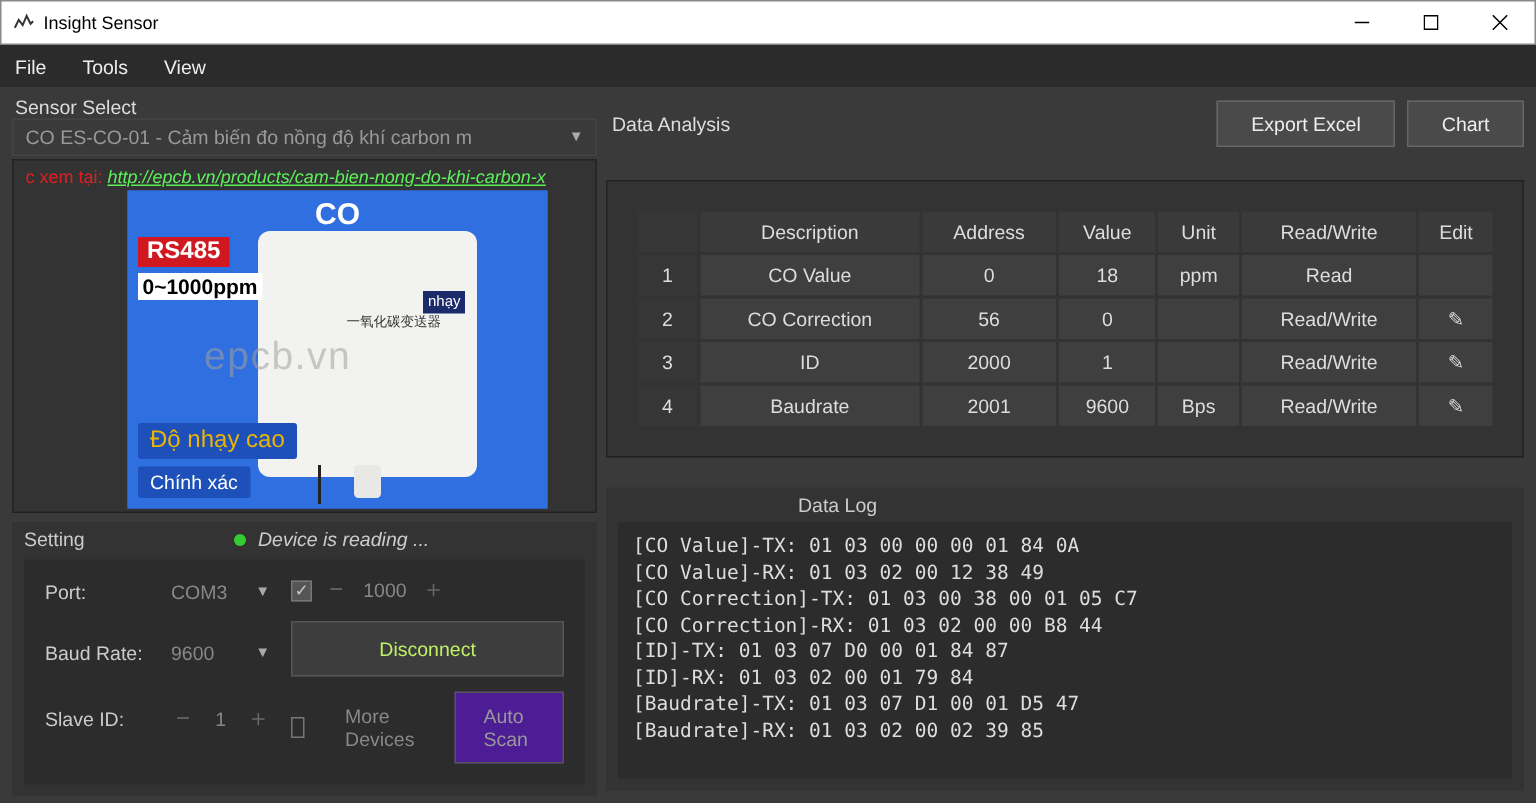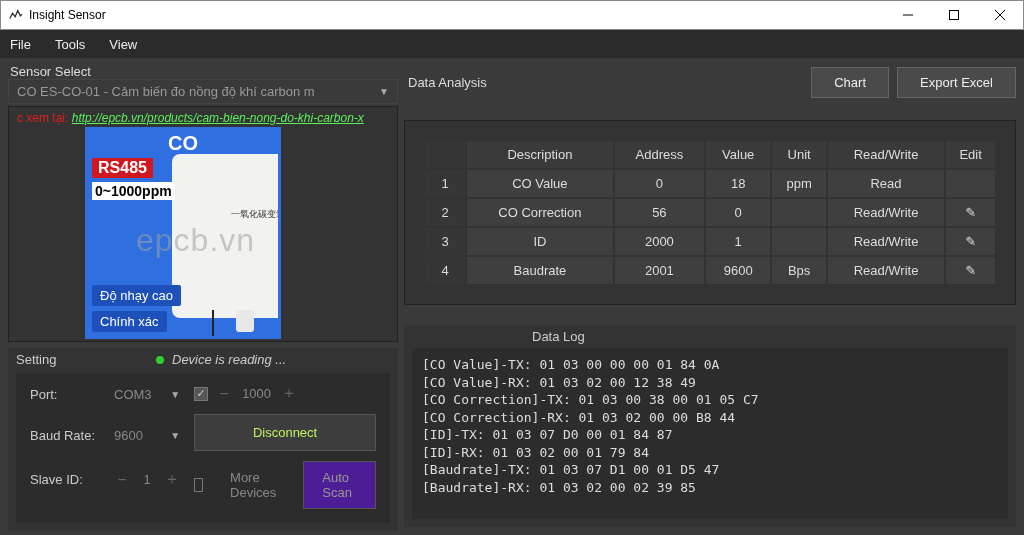--- a/index.html
+++ b/index.html
@@ -28,29 +28,29 @@
   .sensor-select-label { width: 100px; padding-left: 2px; color: #ddd; }
   .sensor-dropdown { flex: 1; display: flex; align-items: center; justify-content: space-between; background: #3a3a3a; padding: 4px 8px; color: #999; border: 1px solid #444; }
   .dropdown-arrow { font-size: 10px; color: #aaa; }
 
   
   .sensor-panel { background: #333; flex: 1; padding: 2px; display: flex; flex-direction: column; }
   .sensor-link-row { font-size: 12px; padding: 2px 6px; }
   .sensor-link-prefix { color: #e02020; }
   .sensor-link { color: #5cf05c; font-style: italic; text-decoration: underline; }
   .sensor-img-wrap { flex: 1; display: flex; align-items: flex-start; justify-content: flex-start; padding: 0 0 0 74px; }
-  .sensor-img { width: 196px; height: 212px; background: #2f6fe0; border: 3px solid #2f6fe0; position: relative; overflow: hidden; }
+  .sensor-img { width: 280px; height: 212px; background: #2f6fe0; border: 3px solid #2f6fe0; position: relative; overflow: hidden; }
   .co-label { position: absolute; top: 2px; left: 50%; transform: translateX(-50%); color: #fff; font-weight: bold; font-size: 20px; }
   .white-box { position: absolute; top: 24px; left: 84px; width: 146px; height: 164px; background: #f2f2f0; border-radius: 8px; }
   .white-box .nub { position:absolute; bottom:-14px; left:50%; transform:translateX(-50%); width:18px; height:22px; background:#e8e8e6; border-radius:3px; }
   .cable { position:absolute; top:180px; left:124px; width:2px; height:40px; background:#222; }
   .rs485-badge { position: absolute; top: 28px; left: 4px; background: #d01820; color: #fff; font-size: 16px; font-weight: bold; padding: 1px 6px; }
   .ppm-badge { position: absolute; top: 52px; left: 4px; background: #fff; color: #000; font-size: 14px; font-weight: bold; padding: 1px 3px; }
-  .epcb { position: absolute; top: 92px; left: 48px; color: rgba(160,160,160,0.55); font-size: 32px; font-weight: 500; letter-spacing: 1px; }
-  .blue-badge-1 { position: absolute; bottom: 30px; left: 4px; background: #1d50b8; color: #ffffff; font-size: 13px; padding: 3px 8px; border-radius: 2px; }
+  .epcb { position: absolute; top: 92px; left: 48px; color: rgba(160,160,160,0.55); font-size: 26px; font-weight: 500; letter-spacing: 1px; }
+  .blue-badge-1 { position: absolute; bottom: 30px; left: 4px; background: #1d50b8; color: #eab308; font-size: 16px; padding: 3px 8px; border-radius: 2px; }
   .blue-badge-2 { position: absolute; bottom: 4px; left: 4px; background: #1d50b8; color: #fff; font-size: 13px; padding: 3px 8px; border-radius: 2px; }
   .chinese-strip { position:absolute; top:40px; right:8px; background:#1a2a6b; color:#fff; font-size:10px; padding:2px 3px; }
   .chinese-strip2 { position:absolute; top:54px; right:24px; color:#333; font-size:9px; }
 
   
   .setting-panel { background: #333; padding: 4px 8px 8px 8px; }
   .setting-header { display: flex; align-items: center; gap: 80px; margin-bottom: 6px; }
   .setting-title { width: 60px; }
   .device-status { display: flex; align-items: center; gap: 8px; font-style: italic; color: #ccc; }
   .green-dot { width: 8px; height: 8px; background: #3c3; border-radius: 50%; }
@@ -213,22 +213,22 @@
           </div>
         </div>
       </div>
     </div>
   </div>
 
   <div class="right-col">
     <div class="right-header-row">
       <span class="data-analysis-label">Data Analysis</span>
       <div class="right-btns">
+        <div class="top-btn"><span>Export Excel</span></div>
         <div class="top-btn"><span>Chart</span></div>
-        <div class="top-btn"><span>Export Excel</span></div>
       </div>
     </div>
 
     <div class="table-panel panel">
       <table class="analysis">
         <thead>
           <tr>
             <th class="rownum"></th>
             <th>Description</th>
             <th>Address</th>

